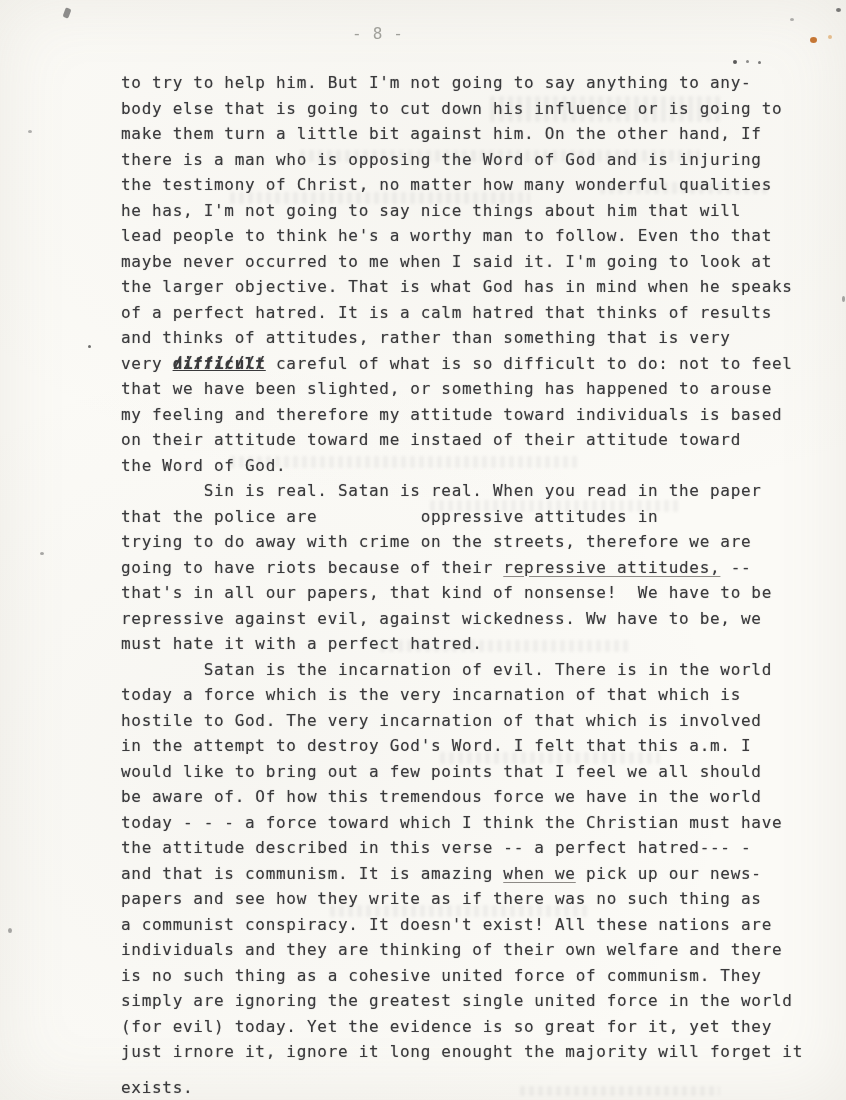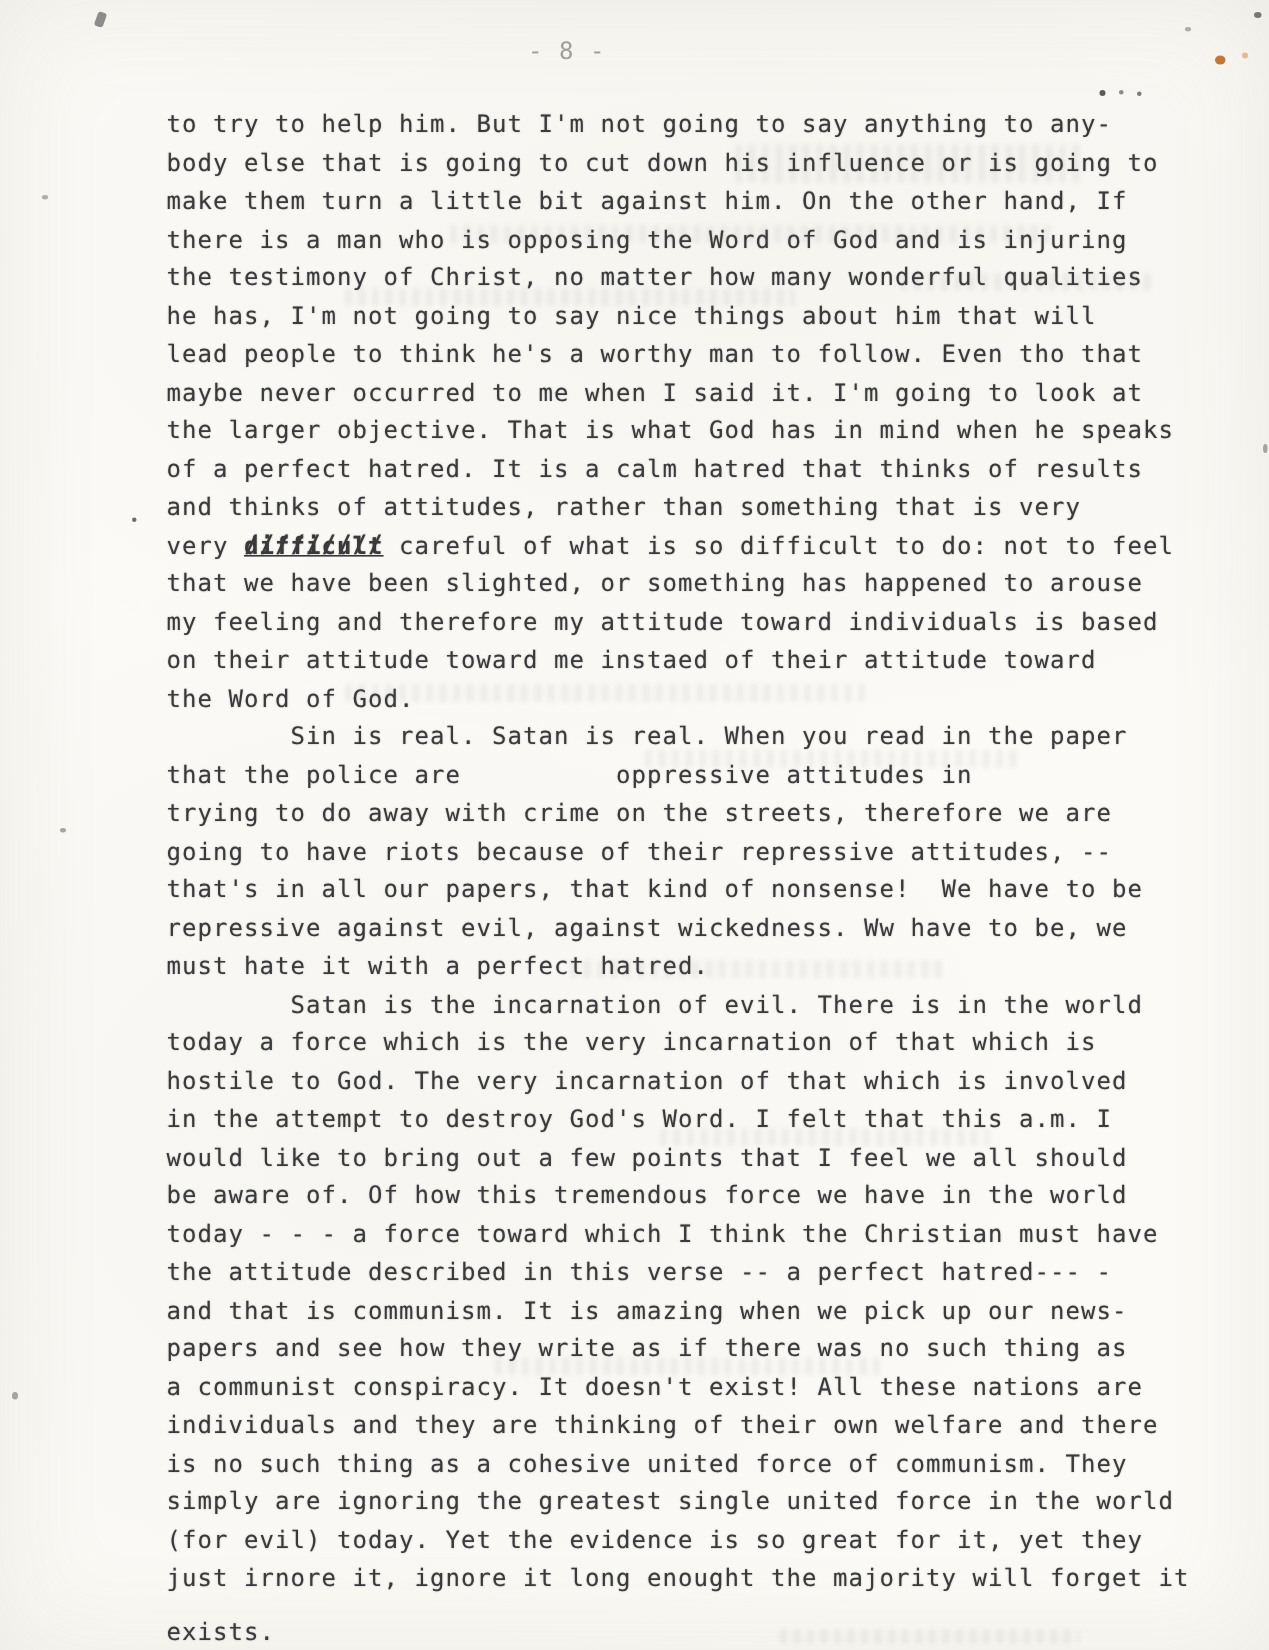--- a/index.html
+++ b/index.html
@@ -14,31 +14,32 @@
       radial-gradient(ellipse 900px 500px at 60% 15%, rgba(150,145,130,0.05), transparent 70%),
       radial-gradient(ellipse 700px 600px at 30% 70%, rgba(140,138,128,0.04), transparent 70%);
     box-shadow:inset 0 0 70px rgba(140,134,118,0.12);
   }
   .page-number{
     position:absolute;left:352px;top:24px;
     font-size:16px;letter-spacing:.7px;color:#a0a09a;
     white-space:pre;
   }
   .text-body{
-    position:absolute;left:111px;top:70px;
+    position:absolute;left:121px;top:70px;
     font-size:16px;line-height:25.5px;letter-spacing:.7px;
     color:#3a3a3c;white-space:pre;
     text-shadow:0 0 1px rgba(55,55,60,0.45);
   }
   .line{height:25.5px;}
   .paragraph{margin:0;}
   .paragraph.gap-before{margin-top:10px;}
   .struck{position:relative;display:inline-block;font-weight:bold;text-decoration:underline;}
   .struck .overlay{position:absolute;left:0;top:-1px;font-weight:bold;}
   .underl{
+    text-decoration:underline;
     text-decoration-color:rgba(115,108,100,0.45);
     text-underline-offset:3px;
   }
   
   .ghost{
     position:absolute;height:12px;border-radius:2px;
     background:repeating-linear-gradient(90deg, rgba(108,108,112,0.55) 0 5px, rgba(108,108,112,0) 5px 9px);
     opacity:.14;filter:blur(1.5px);
   }
   .speck{position:absolute;border-radius:50%;}

